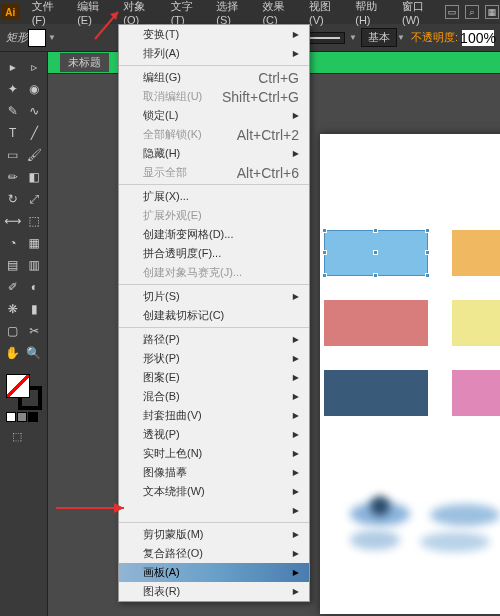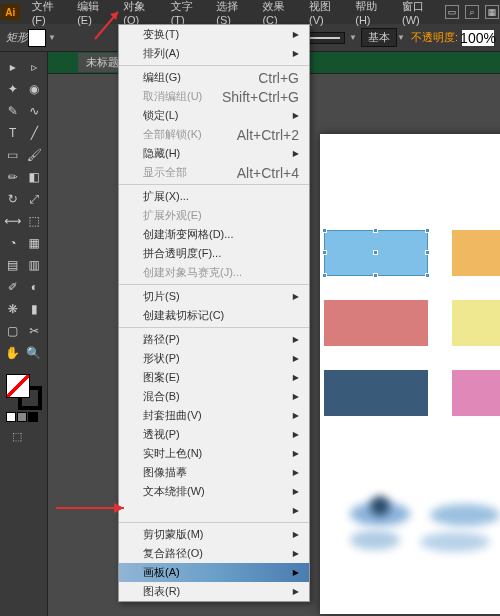--- a/index.html
+++ b/index.html
@@ -19,21 +19,21 @@
   .fill-swatch { width: 18px; height: 18px; background: #fff; border: 1px solid #000; }
   .caret { width: 8px; color: #aaa; font-size: 8px; }
   .stroke-weight { width: 60px; height: 16px; background: #2a2a2a; border: 1px solid #111; margin: 0 4px; }
   .stroke-style { width: 60px; height: 12px; background: #2a2a2a; border: 1px solid #111; margin-right: 4px; display:flex; align-items:center; }
   .stroke-style .line { height:2px; background:#ccc; flex:1; margin:0 4px;}
   .opacity-label { color: #ff9a00; margin-left: 6px; }
   .opacity-field { width: 32px; height: 16px; background: #fff; color: #000; display: flex; align-items: center; justify-content: center; margin-left: 4px; font-size:14px;}
   .basic-btn { background:#2a2a2a; border:1px solid #111; padding:1px 6px; margin-left:4px;}
   
   
-  .tabbar { background: #14532d; height: 22px; display: flex; align-items: center; padding-left: 78px; color: #ccc; border-bottom: 1px solid #222; }
+  .tabbar { background: #22c55e; height: 22px; display: flex; align-items: center; padding-left: 60px; color: #ccc; border-bottom: 1px solid #222; }
   .tab { padding: 2px 8px; background: #4a4a4a; }
   
   
   .toolbar { position: absolute; left: 0; top: 52px; width: 48px; background: #3a3a3a; padding: 4px 2px; display: flex; flex-direction: column; gap: 0; border-right: 1px solid #222; height: calc(100% - 52px); }
   .tool-row { display: flex; }
   .tool { width: 22px; height: 22px; display: flex; align-items: center; justify-content: center; color: #ccc; cursor: pointer; font-size: 12px; }
   .color-swatches { margin-top: 10px; position: relative; width: 36px; height: 36px; margin-left: 4px; }
   .fill-sq { position: absolute; top: 0; left: 0; width: 24px; height: 24px; background: #fff; border: 1px solid #000; }
   .fill-sq::after { content:""; position:absolute; top:0; left:0; right:0; bottom:0; background:linear-gradient(135deg, transparent 45%, red 45%, red 55%, transparent 55%); }
   .stroke-sq { position: absolute; bottom: 0; right: 0; width: 24px; height: 24px; background: #3a3a3a; border: 4px solid #000; }
@@ -236,21 +236,21 @@
     <div class="dropdown-item disabled">
       <span>全部解锁(K)</span>
       <span class="shortcut">Alt+Ctrl+2</span>
     </div>
     <div class="dropdown-item">
       <span>隐藏(H)</span>
       <span class="arrow">▶</span>
     </div>
     <div class="dropdown-item disabled">
       <span>显示全部</span>
-      <span class="shortcut">Alt+Ctrl+4</span>
+      <span class="shortcut">Alt+Ctrl+6</span>
     </div>
     <div class="dropdown-sep"></div>
     <div class="dropdown-item">
       <span>扩展(X)...</span>
     </div>
     <div class="dropdown-item disabled">
       <span>扩展外观(E)</span>
     </div>
     <div class="dropdown-item">
       <span>创建渐变网格(D)...</span>

